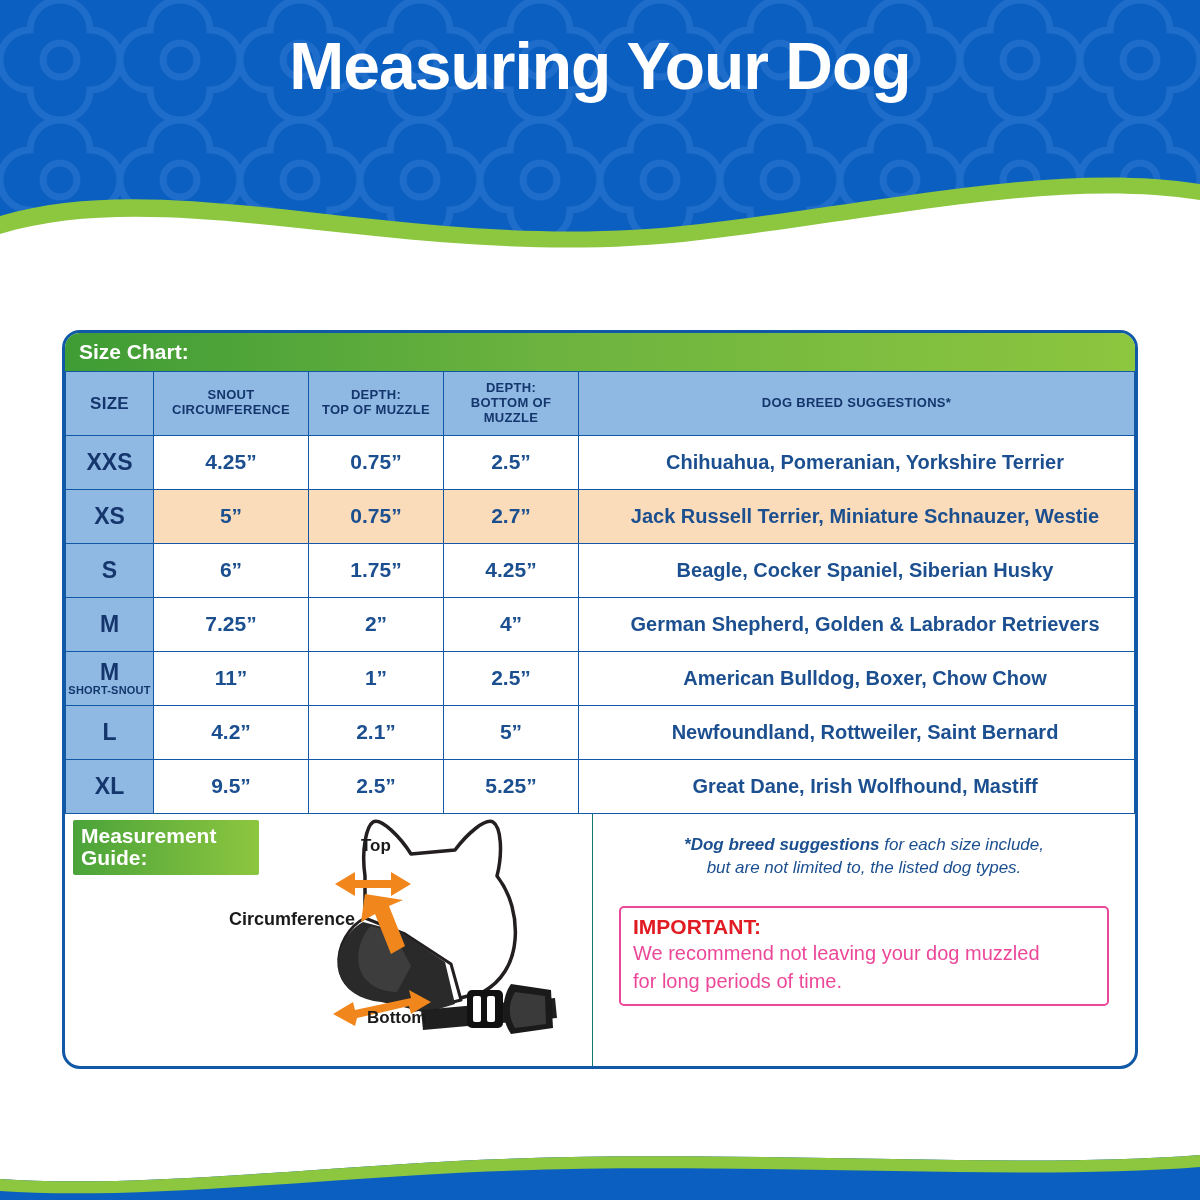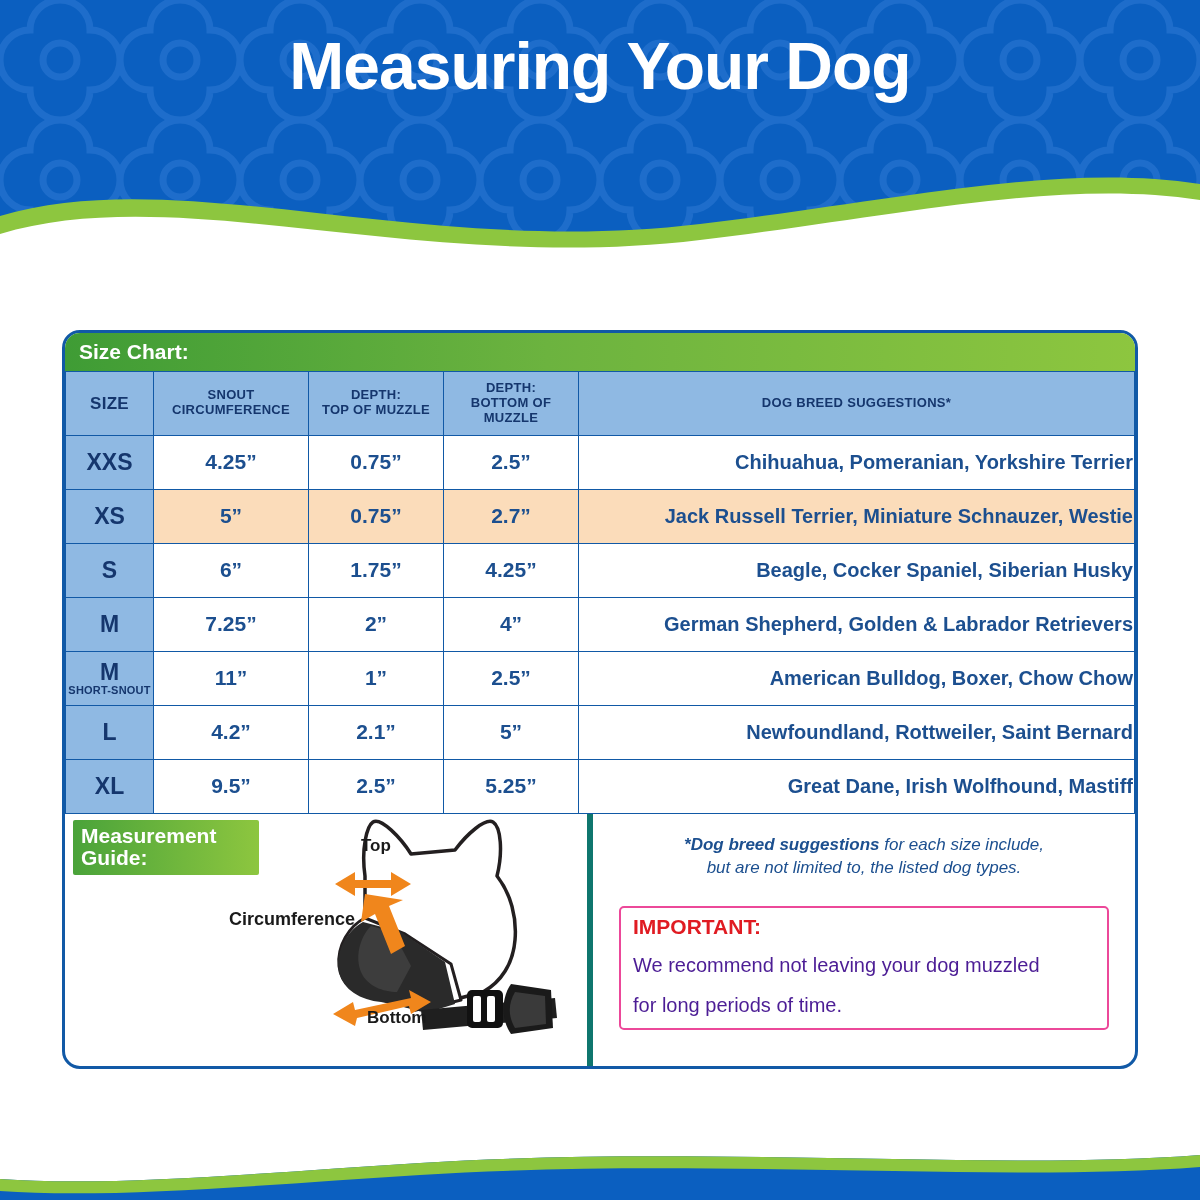--- a/index.html
+++ b/index.html
@@ -141,42 +141,42 @@
   }
   table.size-table tbody td.size-cell small {
     display: block;
     font-size: 11px;
     font-weight: bold;
     letter-spacing: 0.2px;
     margin-top: 1px;
     text-align: center;
   }
   table.size-table tbody td.breed-cell {
-    text-align: right;
+    text-align: center;
     padding-left: 18px;
     font-size: 20px;
     font-weight: bold;
     color: #1c4f8f;
   }
   tr.highlight td {
     background: #fbdcba;
   }
   tr.highlight td.size-cell {
     background: #f0861c;
     color: #ffffff;
   }
 
   
   .bottom {
     display: flex;
     align-items: stretch;
   }
   .bottom-left {
     width: 528px;
-    border-right: 6px solid #0f766e;
+    border-right: 1px solid #0f766e;
     box-sizing: border-box;
     position: relative;
     padding: 0;
     height: 252px;
   }
   .mg-label {
     position: absolute;
     top: 6px;
     left: 8px;
     width: 186px;
@@ -226,24 +226,24 @@
     border-radius: 5px;
     padding: 7px 12px 10px 12px;
   }
   .important-title {
     color: #e01b22;
     font-size: 21px;
     font-weight: bold;
     line-height: 1.1;
   }
   .important-text {
-    color: #4c1d95;
+    color: #ec4899;
     font-size: 20px;
     line-height: 1.25;
-    margin-top: 15px;
+    margin-top: 3px;
   }
 </style>
 </head>
 <body>
 
 <div class="header">
   <svg class="header-pattern" viewBox="0 0 1200 262" preserveAspectRatio="none">
     <defs>
       <pattern id="quatrefoil" width="120" height="120" patternUnits="userSpaceOnUse">
         <rect width="120" height="120" fill="#0b5fc0"></rect>

